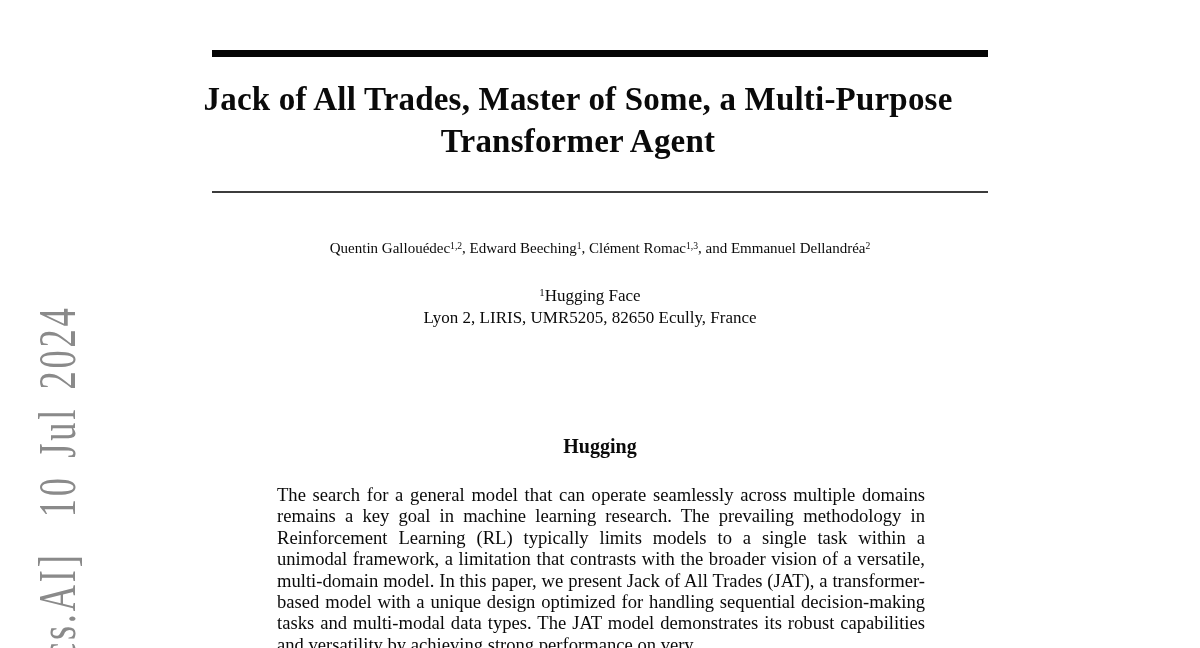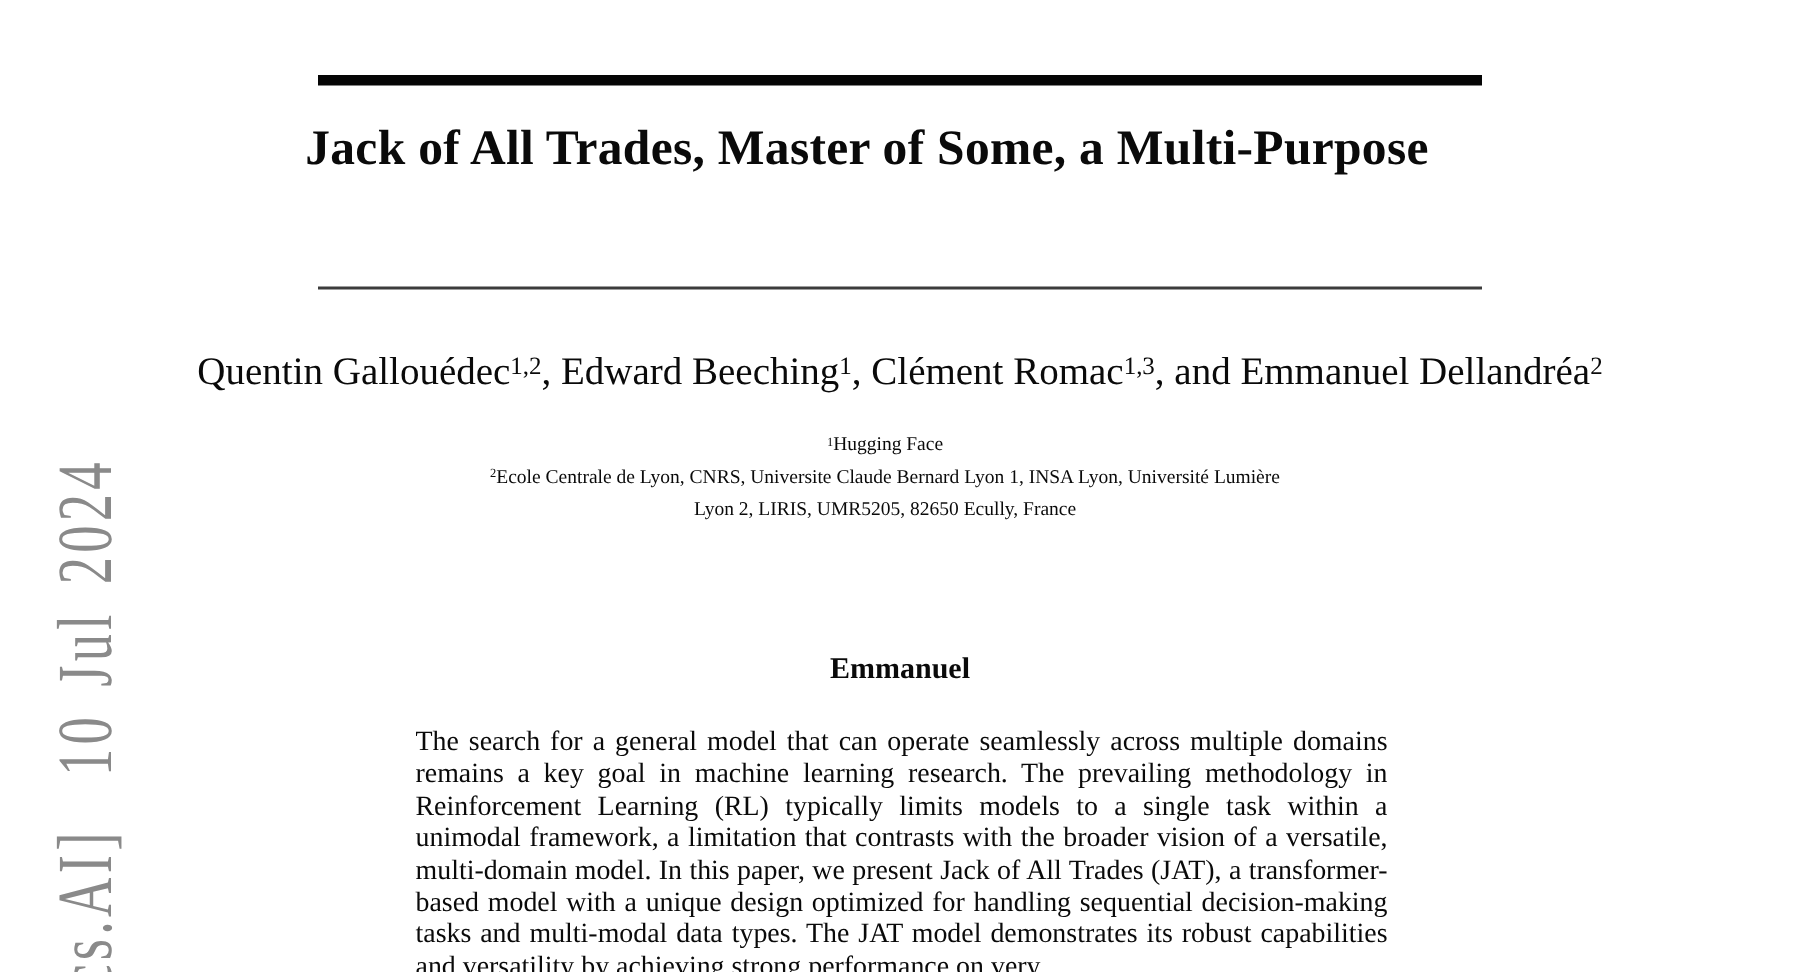--- a/index.html
+++ b/index.html
@@ -41,37 +41,37 @@
     font-size: 33px;
     line-height: 42px;
     letter-spacing: 0.2px;
   }
   .authors-line {
     position: absolute;
     left: 0;
     top: 236px;
     width: 1200px;
     text-align: center;
-    font-size: 26px;
+    font-size: 15px;
     line-height: 24px;
   }
   sup {
     font-size: 64%;
     line-height: 0;
     position: relative;
     vertical-align: baseline;
     top: -0.42em;
   }
   .affiliations {
     position: absolute;
     left: 0;
     top: 285px;
     width: 1180px;
     text-align: center;
-    font-size: 13px;
+    font-size: 17px;
     line-height: 21.5px;
   }
   .affil-line {
     white-space: nowrap;
   }
   .abstract-heading {
     position: absolute;
     left: 0;
     top: 434px;
     width: 1200px;
@@ -104,27 +104,27 @@
 </style>
 </head>
 <body>
 
 <div class="arxiv-stamp" style="color: rgb(138, 138, 138);">[cs.AI]  10 Jul 2024</div>
 
 <div class="rule-thick"></div>
 
 <div class="paper-title">
   <div>Jack of All Trades, Master of Some, a Multi-Purpose</div>
+  <div>Transformer Agent</div>
 </div>
 
 <div class="rule-thin"></div>
 
 <div class="authors-line">Quentin Gallouédec<sup>1,2</sup>, Edward Beeching<sup>1</sup>, Clément Romac<sup>1,3</sup>, and Emmanuel Dellandréa<sup>2</sup></div>
 
 <div class="affiliations">
     <div class="affil-line"><sup>1</sup>Hugging Face</div>
-    <div class="affil-line"><sup>2</sup>Ecole Centrale de Lyon, CNRS, Universite Claude Bernard Lyon 1, INSA Lyon, Université Lumière</div>
     <div class="affil-line">Lyon 2, LIRIS, UMR5205, 82650 Ecully, France</div>
   </div>
 
-<div class="abstract-heading">Emmanuel</div>
+<div class="abstract-heading">Hugging</div>
 
 <div class="abstract-text">The search for a general model that can operate seamlessly across multiple domains remains a key goal in machine learning research. The prevailing methodology in Reinforcement Learning (RL) typically limits models to a single task within a unimodal framework, a limitation that contrasts with the broader vision of a versatile, multi-domain model. In this paper, we present Jack of All Trades (JAT), a transformer-based model with a unique design optimized for handling sequential decision-making tasks and multi-modal data types. The JAT model demonstrates its robust capabilities and versatility by achieving strong performance on very</div>
 
 </body></html>

